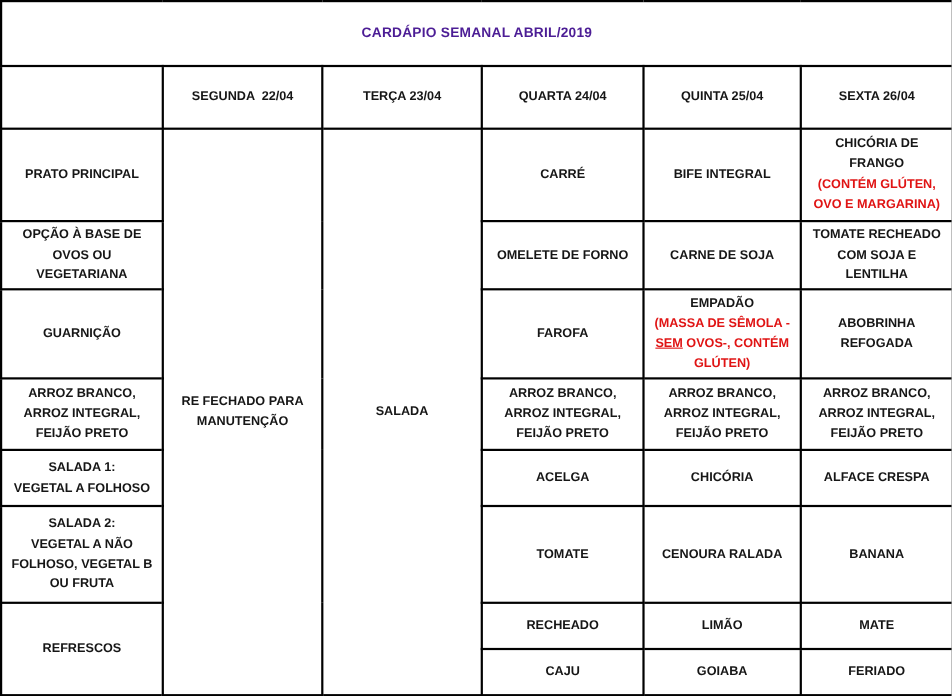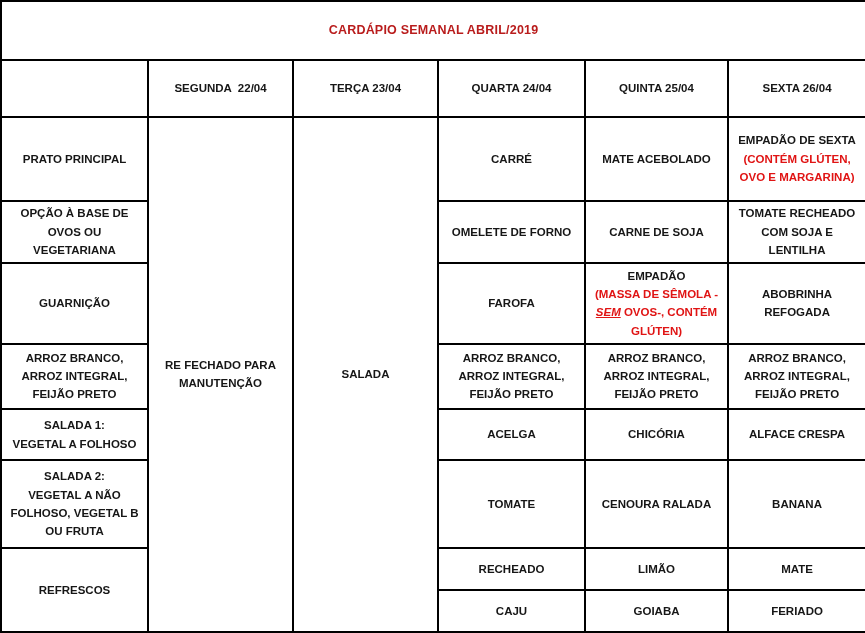--- a/index.html
+++ b/index.html
@@ -20,32 +20,31 @@
     text-align: center;
   }
   .menu-table td {
     border: 2px solid #000000;
     vertical-align: middle;
     padding: 2px 5px;
     overflow: hidden;
   }
   .title-cell {
     font-size: 12.5px;
-    color: #b91c1c;
+    color: #4c1d95;
     letter-spacing: 0.2px;
     margin-top: 40px;
   }
   .day-header {
     white-space: pre-wrap;
   }
   .red {
     color: #e01414;
   }
   .sem {
-    font-style: italic;
     text-decoration: underline;
   }
   
   .r-title    { height: 58px; }
   .r-header   { height: 56px; }
   .r-prato    { height: 83px; }
   .r-opcao    { height: 56px; }
   .r-guarn    { height: 76px; }
   .r-arroz    { height: 64px; }
   .r-salada1  { height: 51px; }
@@ -78,23 +77,23 @@
     <td class="day-header">QUARTA 24/04</td>
     <td class="day-header">QUINTA 25/04</td>
     <td class="day-header">SEXTA 26/04</td>
   </tr>
 
   <tr class="r-prato">
     <td>PRATO PRINCIPAL</td>
     <td rowspan="8">RE FECHADO PARA MANUTENÇÃO</td>
     <td rowspan="8">SALADA</td>
     <td>CARRÉ</td>
-    <td>MATE ACEBOLADO</td>
+    <td>BIFE INTEGRAL</td>
     <td>
-      <div>EMPADÃO DE SEXTA</div>
+      <div>CHICÓRIA DE FRANGO</div>
       <div class="red">(CONTÉM GLÚTEN, OVO E MARGARINA)</div>
     </td>
   </tr>
 
   <tr class="r-opcao">
     <td>OPÇÃO À BASE DE OVOS OU VEGETARIANA</td>
     <td>OMELETE DE FORNO</td>
     <td>CARNE DE SOJA</td>
     <td>TOMATE RECHEADO COM SOJA E LENTILHA</td>
   </tr>

